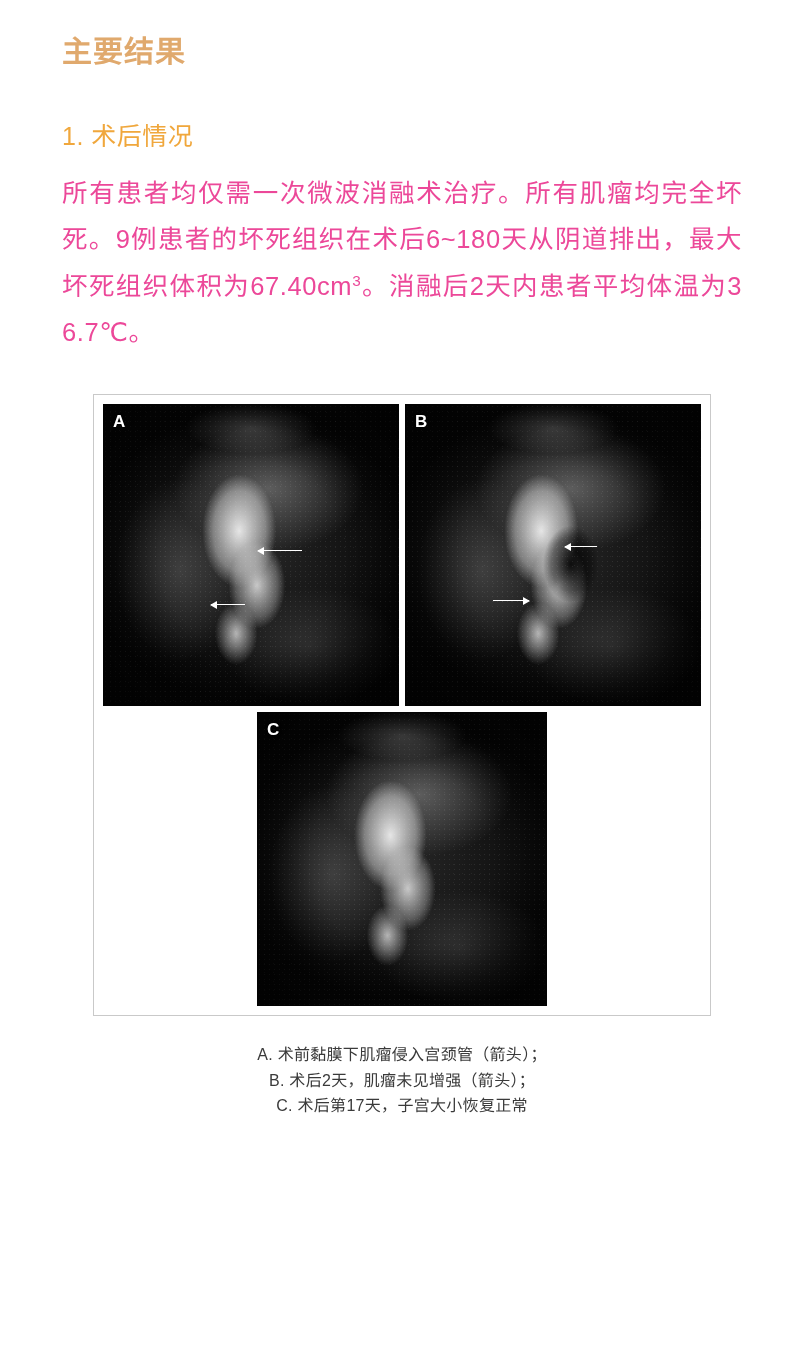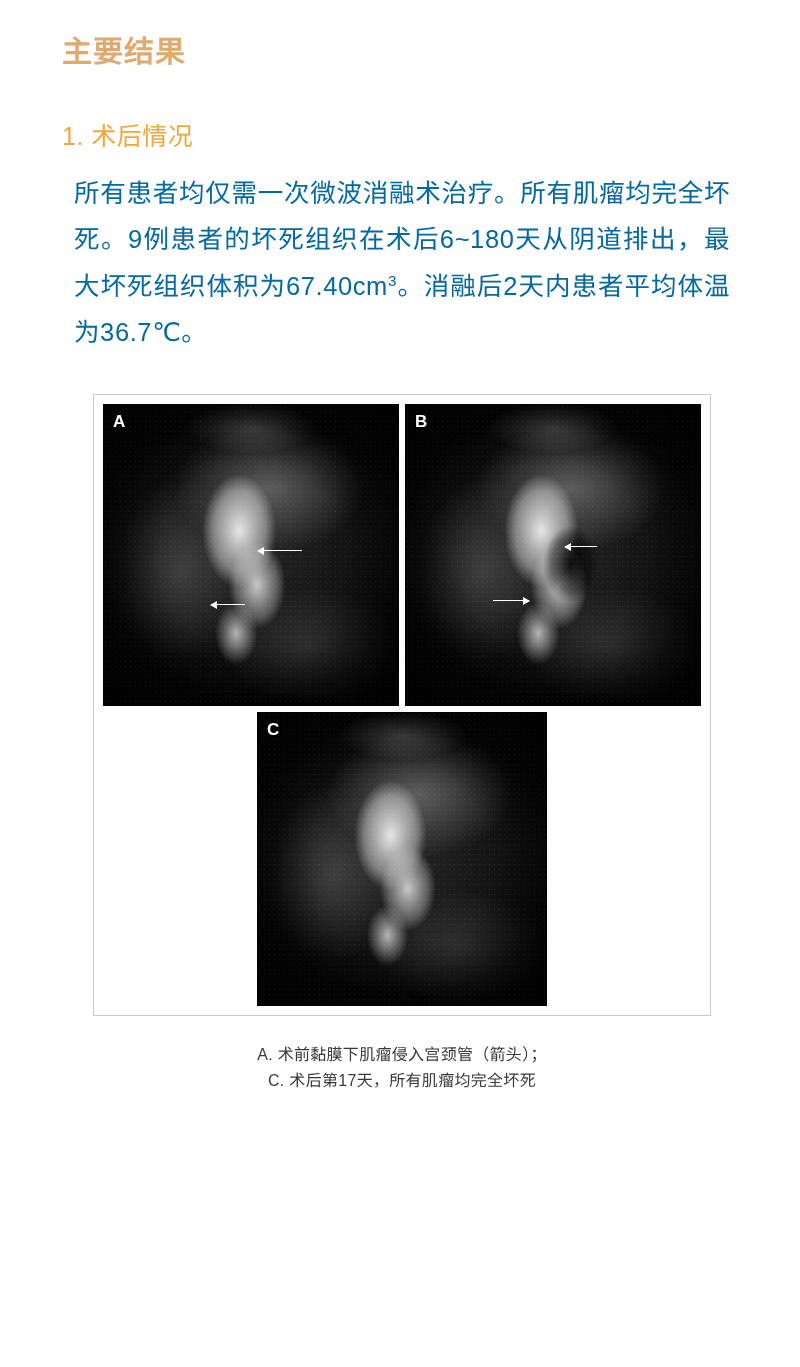--- a/index.html
+++ b/index.html
@@ -33,24 +33,24 @@
   .sub-title {
     font-size: 25px;
     font-weight: normal;
     color: #f0a73c;
     margin: 0 0 18px 0;
     letter-spacing: 0.5px;
   }
   .body-text {
     font-size: 25.5px;
     line-height: 1.82;
-    color: #0369a1;
+    color: #ec4899;
     letter-spacing: 0.6px;
     text-align: justify;
-    margin: 12px;
+    margin: 0;
     word-break: break-all;
   }
   .body-text sup {
     font-size: 0.6em;
     vertical-align: super;
   }
   .figure-wrap {
     margin: 38px auto 0 auto;
     width: 618px;
     background: #ffffff;
@@ -205,16 +205,17 @@
         <div class="scan speckle"></div>
         <div class="scan vignette"></div>
         <span class="panel-letter">C</span>
       </div>
     </div>
 
   </div>
 
   <div class="caption">
     <div>A. 术前黏膜下肌瘤侵入宫颈管（箭头）；</div>
-    <div>C. 术后第17天，所有肌瘤均完全坏死</div>
+    <div>B. 术后2天，肌瘤未见增强（箭头）；</div>
+    <div>C. 术后第17天，子宫大小恢复正常</div>
   </div>
 
 </div>
 
 </body></html>

